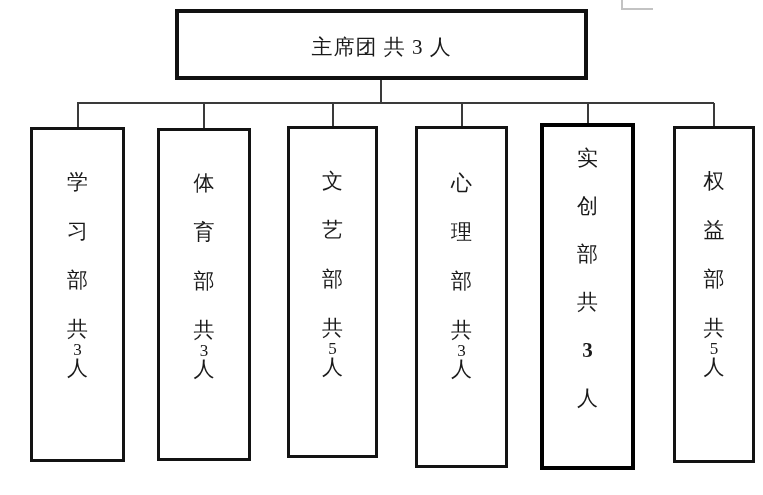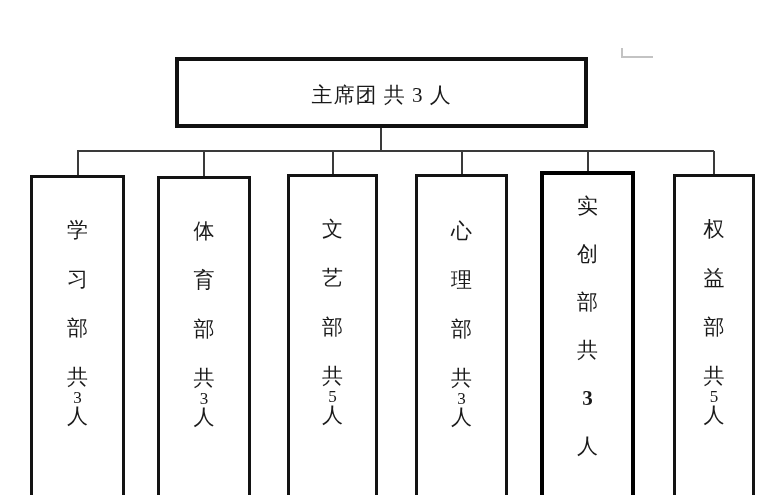--- a/index.html
+++ b/index.html
@@ -15,21 +15,20 @@
     font-family: "Liberation Serif", "DejaVu Serif", serif;
     color: #1a1a1a;
   }
 
   #chart-root {
     position: absolute;
     left: 0;
     top: 0;
     width: 763px;
     height: 366px;
-    margin-top: 48px;
   }
 
   
   .artifact-mark {
     position: absolute;
     left: 621px;
     top: 0px;
     width: 30px;
     height: 8px;
     border-left: 2px solid #c3c3c3;

